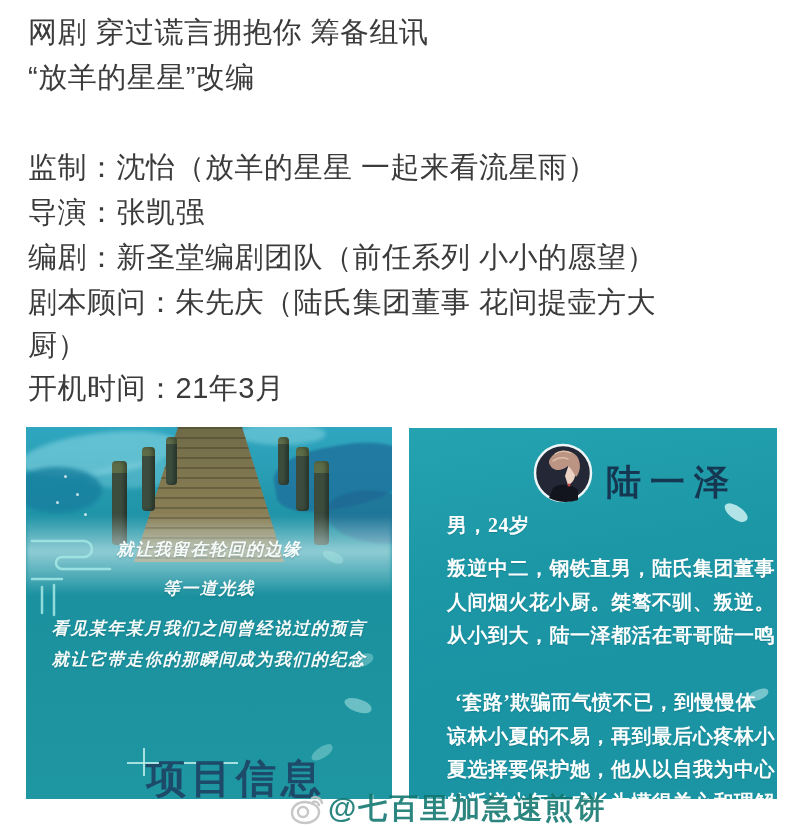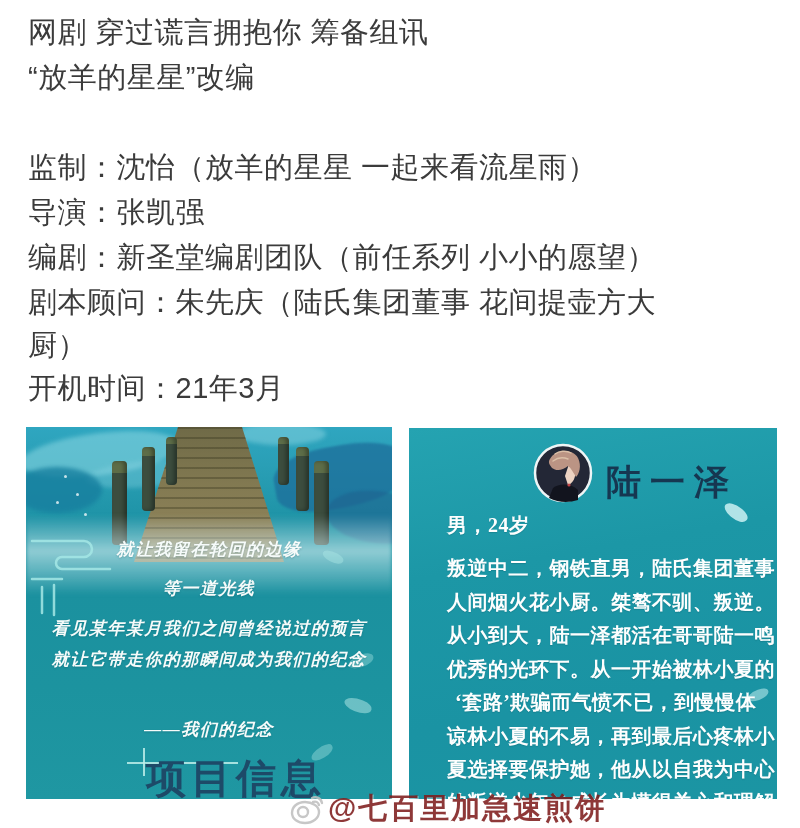--- a/index.html
+++ b/index.html
@@ -81,21 +81,21 @@
   .avatar{position:absolute;left:124px;top:15px;width:60px;height:60px;}
   .char-name{position:absolute;left:197px;top:31px;font-size:35px;font-weight:bold;
     font-family:"Liberation Serif",serif;color:#163751;letter-spacing:9px;white-space:nowrap;}
   .desc-line{position:absolute;left:38px;color:#fdfefe;font-size:20px;white-space:nowrap;
     font-family:"Liberation Serif",serif;font-weight:bold;letter-spacing:0.5px;
     text-shadow:0 1px 1px rgba(0,60,70,.20);}
   .indent{left:46px;}
 
   
   .watermark{position:absolute;left:288px;top:790px;height:38px;display:flex;align-items:center;opacity:.88;}
-  .wm-text{font-size:29px;font-weight:bold;color:#7f1d1d;letter-spacing:2px;margin-left:4px;
+  .wm-text{font-size:29px;font-weight:bold;color:#0f766e;letter-spacing:2px;margin-left:4px;
     text-shadow:1px 1px 0 rgba(255,255,255,.55);white-space:nowrap;}
 </style>
 </head>
 <body>
 
 <div class="canvas">
 
   <div class="post-line" style="top:16px">网剧 穿过谎言拥抱你 筹备组讯</div>
   <div class="post-line" style="top:61px">“放羊的星星”改编</div>
   <div class="post-line" style="top:151px">监制：沈怡（放羊的星星 一起来看流星雨）</div>
@@ -140,21 +140,20 @@
       <div class="petal lp1"></div>
       <div class="petal lp2"></div>
       <div class="petal lp3"></div>
       <div class="petal lp4"></div>
     </div>
 
     <div class="poem-line" style="top:111px">就让我留在轮回的边缘</div>
     <div class="poem-line" style="top:150px">等一道光线</div>
     <div class="poem-line" style="top:190px">看见某年某月我们之间曾经说过的预言</div>
     <div class="poem-line" style="top:221px">就让它带走你的那瞬间成为我们的纪念</div>
-    <div class="poem-line" style="top:291px">——我们的纪念</div>
 
     <div class="cross-h"></div>
     <div class="cross-v"></div>
     <div class="project-title">项目信息</div>
     <div class="title-tick"></div>
   </div>
 
   <div class="poster poster-right">
     <div class="petal rp1"></div>
     <div class="petal rp2"></div>
@@ -166,21 +165,20 @@
       <path d="M17,16 C22,6 40,5 45,15 C49,23 46,31 43,34 C40,29 38,25 35,23 C29,28 23,28 19,25 C16,21 15,19 17,16 Z" fill="#bb9484"></path>
       <path d="M22,11 C26,8 33,7 38,10 M20,18 C24,15 30,14 35,16" stroke="#dcc0a8" stroke-width="1.4" fill="none" stroke-linecap="round"></path>
       <circle cx="36" cy="42" r="1.6" fill="#c04548"></circle>
     </svg>
     <div class="char-name">陆一泽</div>
 
     <div class="desc-line" style="top:84px">男，24岁</div>
     <div class="desc-line" style="top:127px">叛逆中二，钢铁直男，陆氏集团董事</div>
     <div class="desc-line" style="top:161px">人间烟火花小厨。桀骜不驯、叛逆。</div>
     <div class="desc-line" style="top:194px">从小到大，陆一泽都活在哥哥陆一鸣</div>
-    <div class="desc-line" style="top:228px">优秀的光环下。从一开始被林小夏的</div>
     <div class="desc-line indent" style="top:261px">‘套路’欺骗而气愤不已，到慢慢体</div>
     <div class="desc-line" style="top:295px">谅林小夏的不易，再到最后心疼林小</div>
     <div class="desc-line" style="top:328px">夏选择要保护她，他从以自我为中心</div>
     <div class="desc-line" style="top:361px">的叛逆少年，成长为懂得关心和理解</div>
   </div>
 
   <div class="watermark">
     <svg width="36" height="36" viewBox="0 0 36 36">
       <g fill="none" stroke="#c0c0c0" stroke-width="2.4" stroke-linecap="round">
         <path d="M17,11 C9,11 4,16 4,22 C4,28 10,32 17,32 C25,32 31,27 31,21 C31,15 24,11 17,11 Z"></path>

